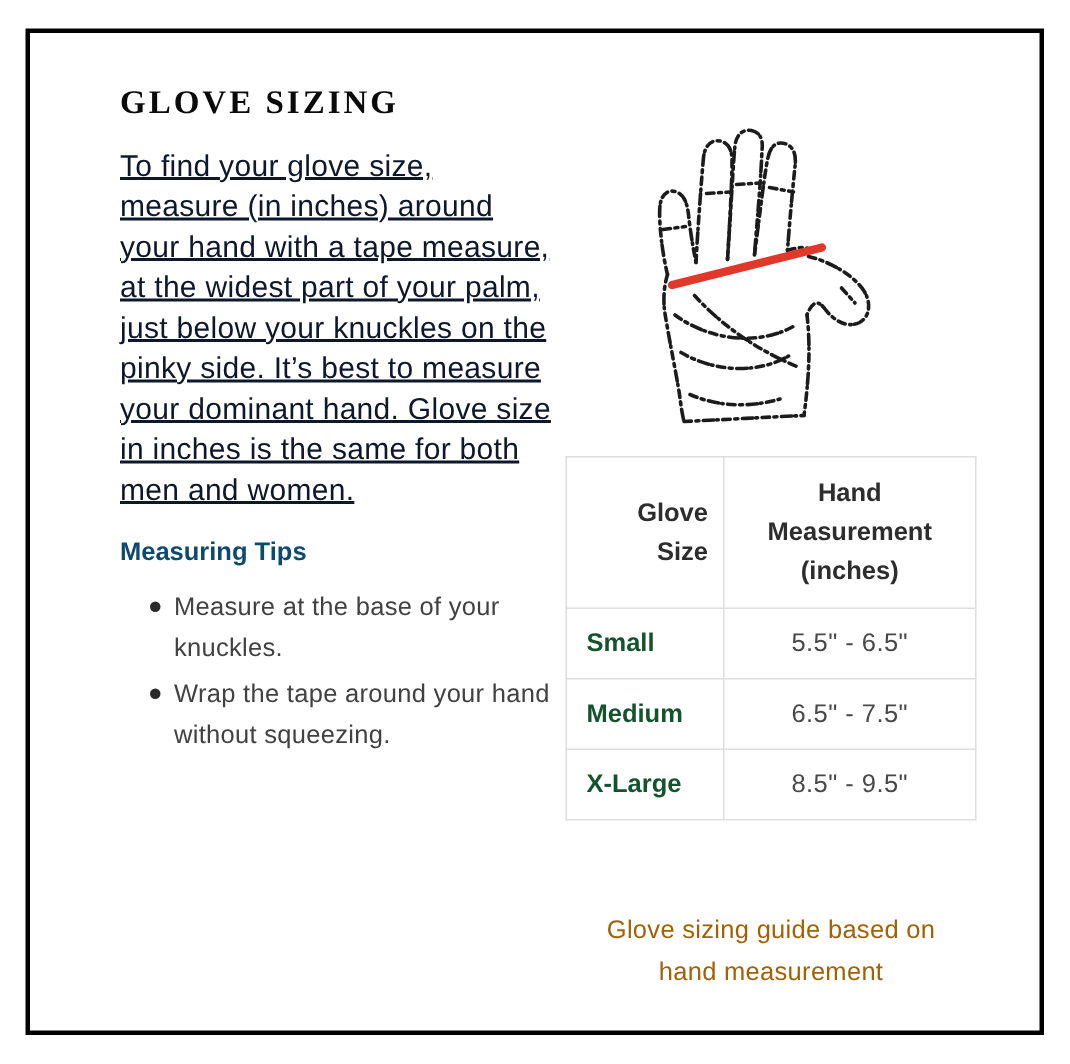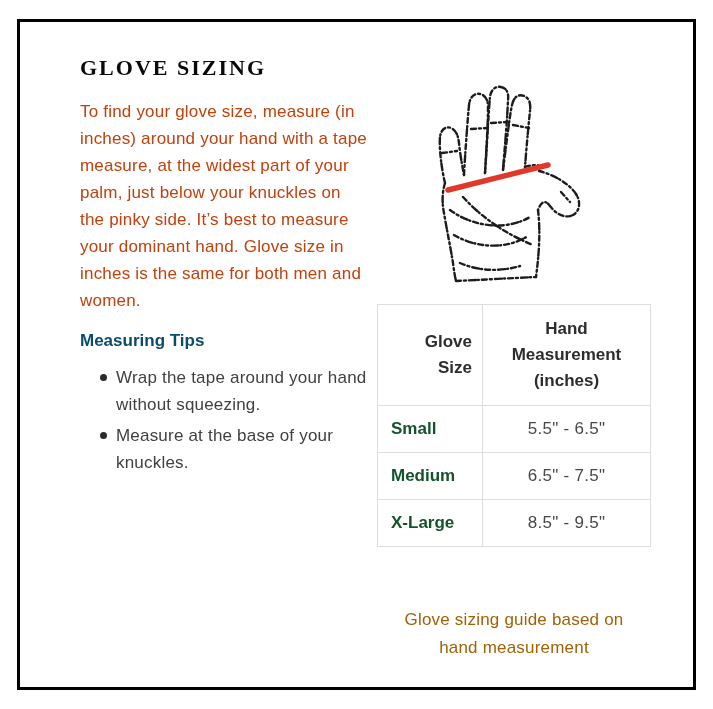--- a/index.html
+++ b/index.html
@@ -31,24 +31,25 @@
   }
   .title {
     font-family: "Liberation Serif", serif;
     font-weight: 700;
     font-size: 22px;
     letter-spacing: 2px;
     color: #0a0a0a;
     margin-bottom: 17px;
   }
   .intro {
-    font-size: 17px;
+    font-size: 20px;
     line-height: 27px;
-    color: #c2410c;
+    color: #0f172a;
     letter-spacing: 0.2px;
+    text-decoration: underline;
   }
   .tips-heading {
     margin-top: 17px;
     font-size: 17px;
     font-weight: 700;
     color: #0c4a6e;
     margin-bottom: 13px;
   }
   .tips-list {
     list-style: none;
@@ -133,25 +134,25 @@
 <div class="page">
   <div class="frame">
 
     <div class="left-col">
       <h1 class="title">GLOVE SIZING</h1>
       <p class="intro">To find your glove size, measure (in inches) around your hand with a tape measure, at the widest part of your palm, just below your knuckles on the pinky side. It’s best to measure your dominant hand. Glove size in inches is the same for both men and women.</p>
       <h2 class="tips-heading">Measuring Tips</h2>
       <ul class="tips-list">
         <li>
           <span class="bullet-dot"></span>
-          <span>Wrap the tape around your hand without squeezing.</span>
+          <span>Measure at the base of your knuckles.</span>
         </li>
         <li>
           <span class="bullet-dot"></span>
-          <span>Measure at the base of your knuckles.</span>
+          <span>Wrap the tape around your hand without squeezing.</span>
         </li>
       </ul>
     </div>
 
     <div class="hand-figure">
       <svg width="150" height="205" viewBox="0 0 150 205" fill="none" xmlns="http://www.w3.org/2000/svg">
         <g stroke="#1c1c1c" stroke-width="2.4" stroke-linecap="round" stroke-dasharray="5 3 2 3 7 2 1 3" fill="none">
 
           <path d="M7,98 C3,82 1,60 2,52 C3,44 8,41 13,43 C18,45 20,50 21,58 C22,68 24,80 26,90"></path>
 

